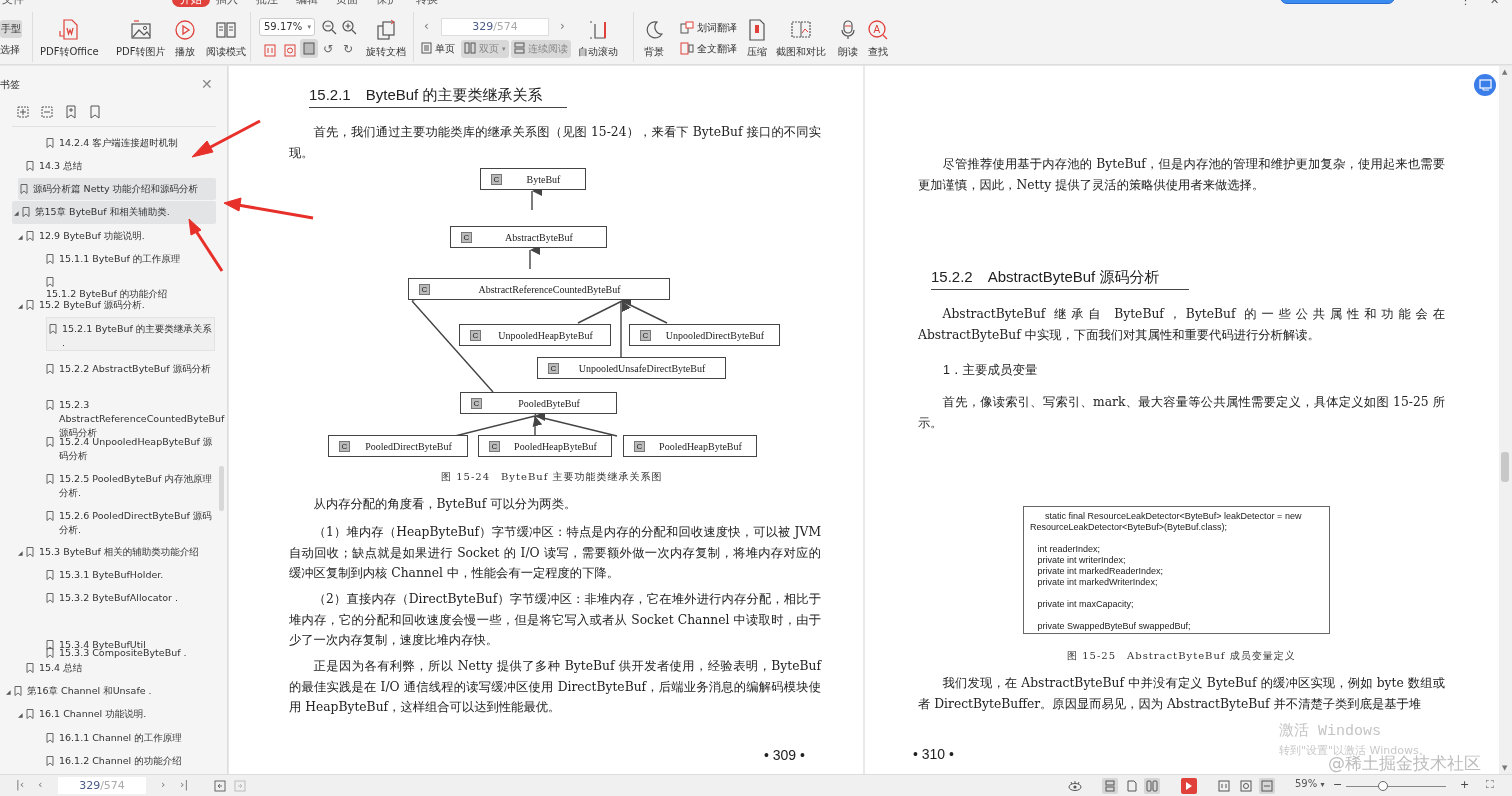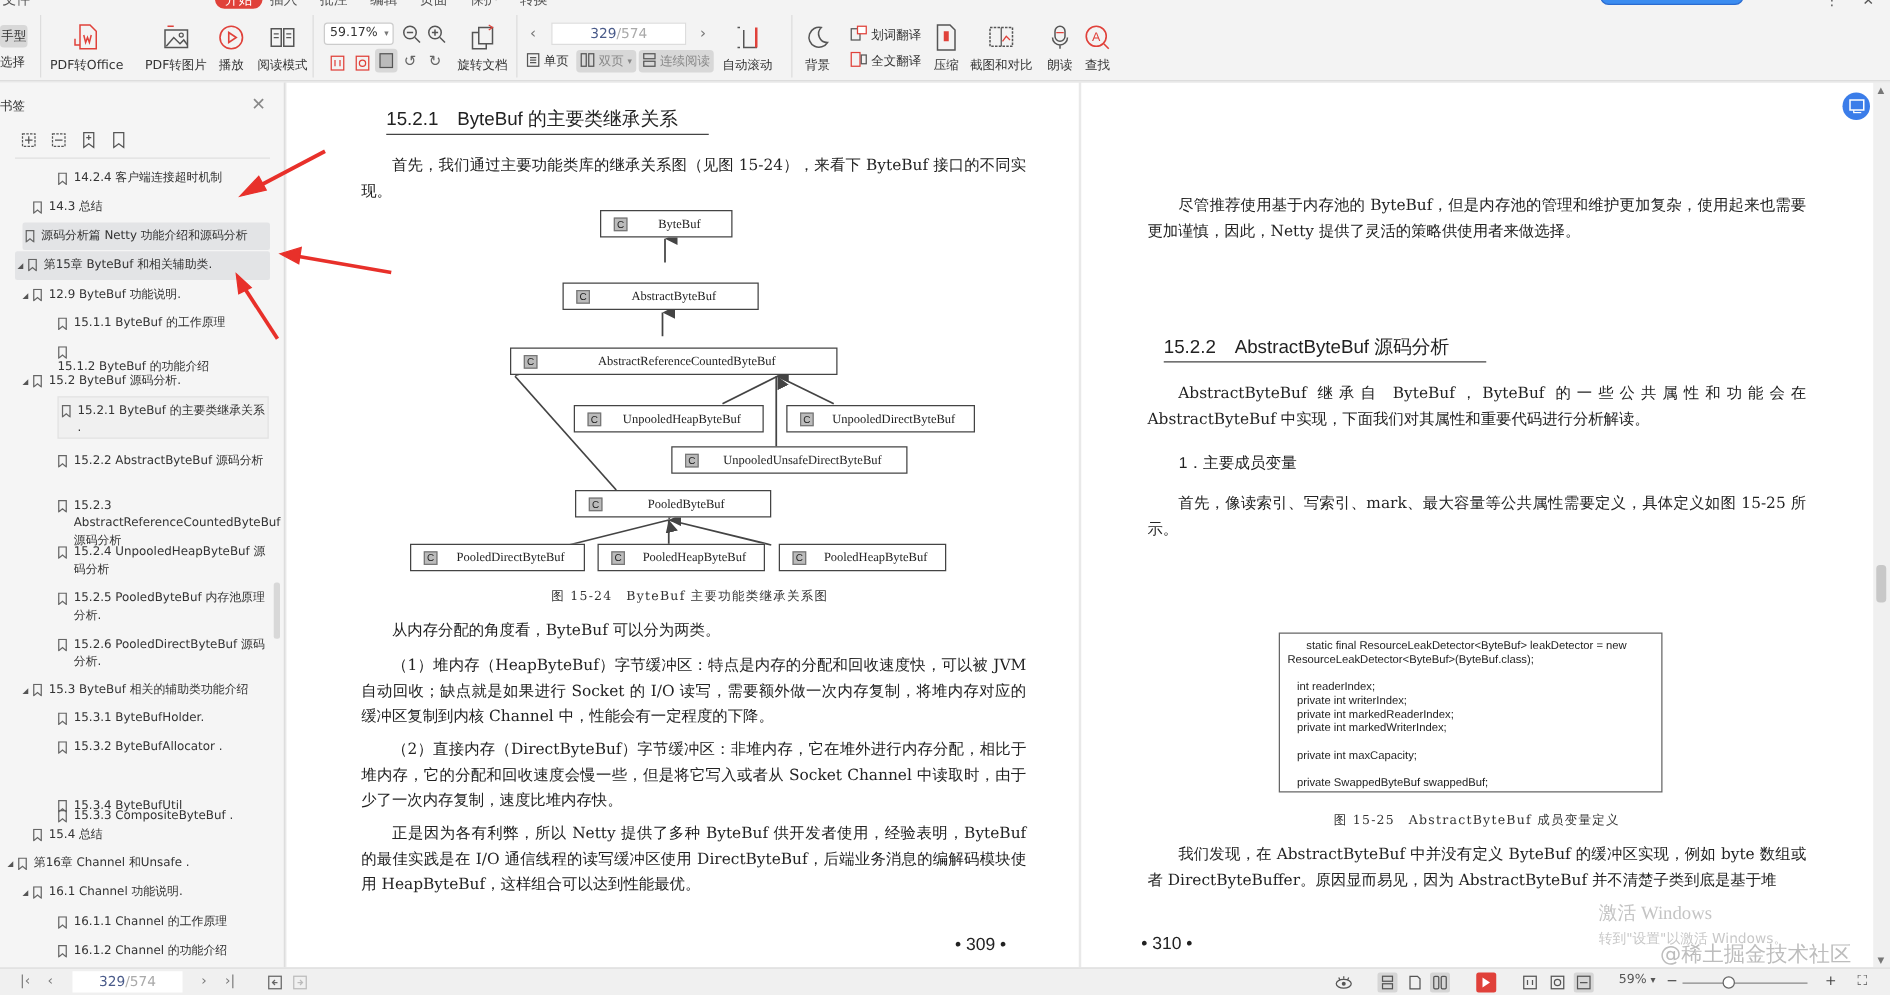--- a/index.html
+++ b/index.html
@@ -64,21 +64,21 @@
 
 #statusbar{position:absolute;left:0;top:774px;width:1512px;height:22px;background:#f0f0f0;border-top:1px solid #ddd}
 .sb{position:absolute;top:3px;font-size:11px;color:#777;cursor:pointer}
 .sb-pagebox{position:absolute;left:58px;top:2px;width:88px;height:17px;background:#fff;text-align:center;font-size:11px;line-height:17px;color:#4a5b8a}
 .sb-pagebox .tot{color:#aaa}
 .sbi{position:absolute;top:3px;width:16px;height:16px;border-radius:2px;display:flex;align-items:center;justify-content:center;cursor:pointer}
 .sbi.on{background:#d6d6d6}
 .slider{position:absolute;left:1346px;top:11px;width:100px;height:1px;background:#888}
 .slider .knob{position:absolute;left:32px;top:-5px;width:10px;height:10px;border-radius:5px;border:1px solid #666;background:#fff}
 
-.wm1{position:absolute;left:1279px;top:721px;font-size:15px;color:#c4c4c4;font-family:Liberation Serif, serif}
+.wm1{position:absolute;left:1279px;top:721px;font-size:15px;color:#c4c4c4;font-family:Liberation Mono, monospace}
 .wm2{position:absolute;left:1279px;top:743px;font-size:11px;color:#c8c8c8;font-family:"DejaVu Sans",sans-serif}
 .wm3{position:absolute;left:1328px;top:752px;font-size:17px;color:#bdbdbd;font-family:"DejaVu Sans",sans-serif;text-shadow:0 0 1px #fff}
 
 #arrows{position:absolute;left:0;top:0;pointer-events:none}
 </style>
 </head>
 <body>
 
 <div id="app">
 

